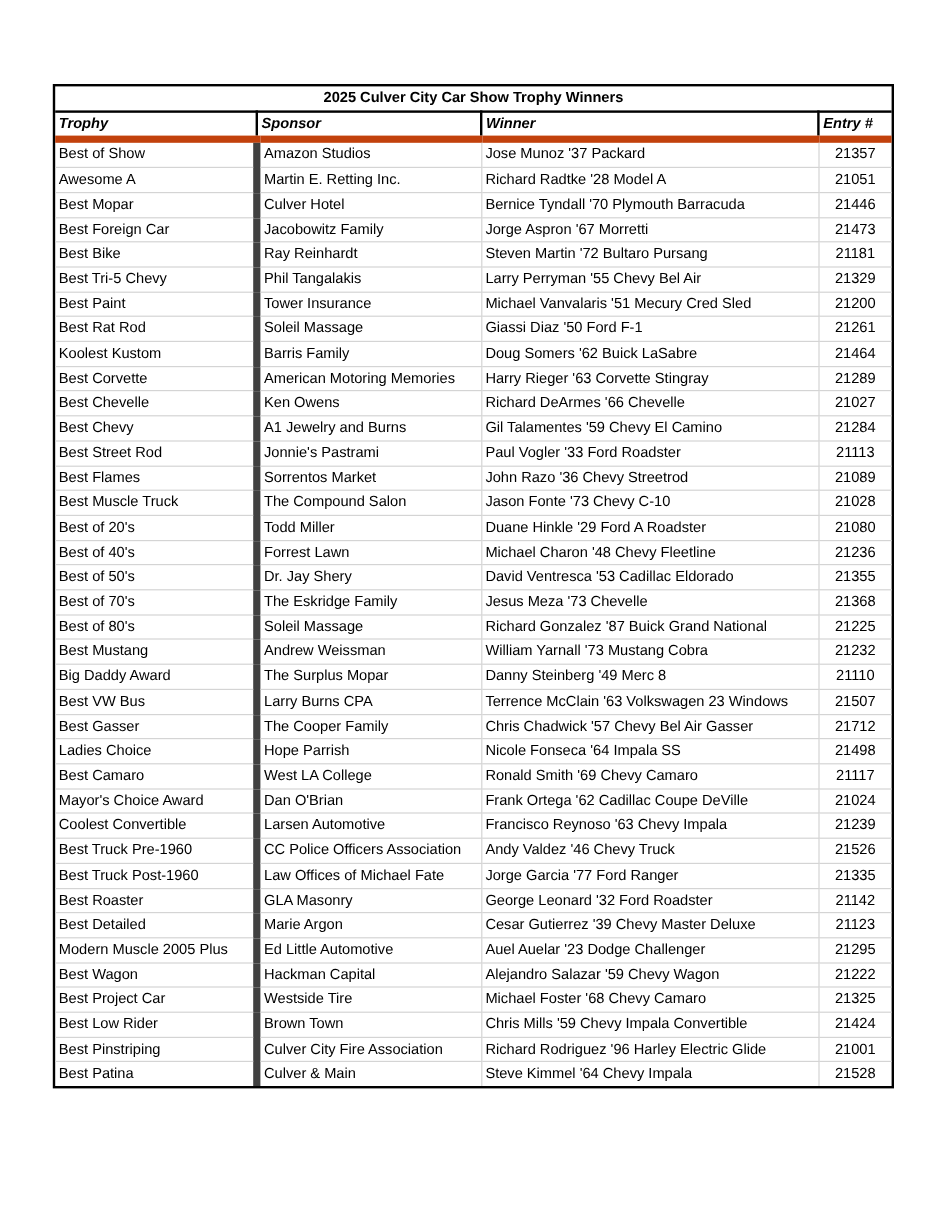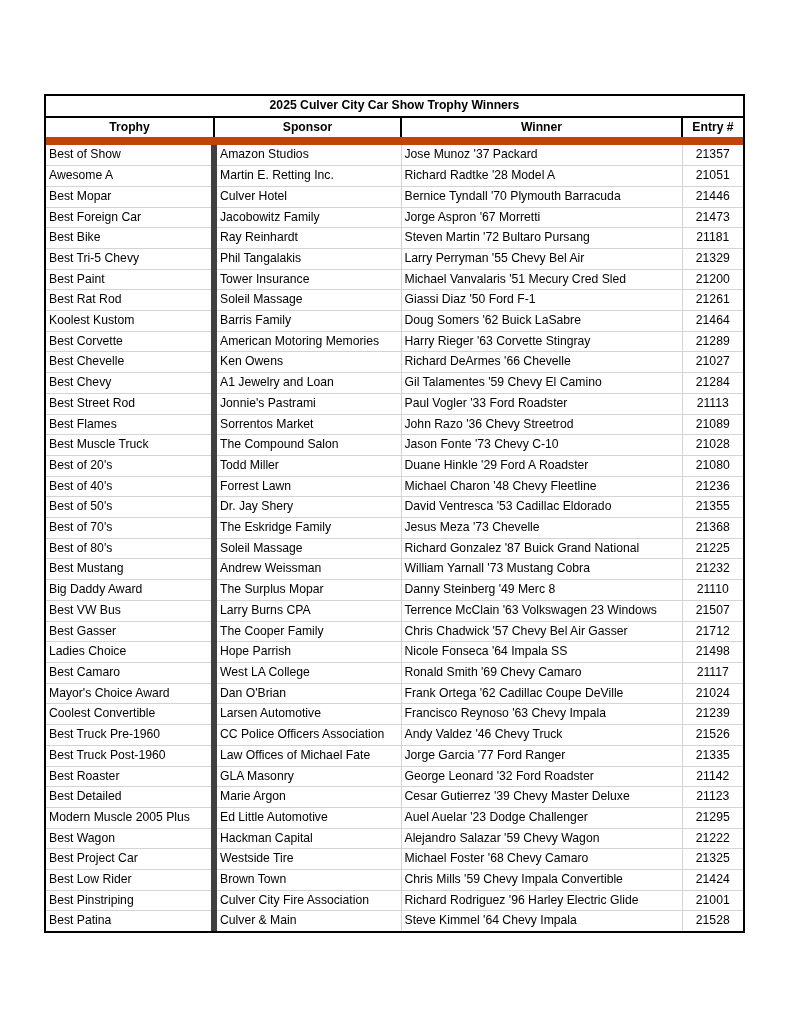--- a/index.html
+++ b/index.html
@@ -1,25 +1,25 @@
 <!DOCTYPE html>
 <html><head>
 <meta charset="utf-8">
 <style>
   html, body { margin:0; padding:0; background:#ffffff; }
   body { width:791px; height:1024px; position:relative; font-family:"Liberation Sans", sans-serif; color:#000; }
-  .sheet { position:absolute; left:44px; top:70px; width:701px; border:2px solid #000; box-sizing:border-box;margin-top:24px; }
+  .sheet { position:absolute; left:44px; top:70px; width:701px; border:2px solid #000; box-sizing:border-box; }
   table { border-collapse:collapse; width:100%; table-layout:fixed; }
   col.c1 { width:168px; }
   col.c2 { width:187px; }
   col.c3 { width:281px; }
   col.c4 { width:61px; }
   th, td { font-size:12.2px; line-height:19.7px; height:19.7px; padding:0 3px; white-space:nowrap; overflow:hidden; box-sizing:border-box; }
   .title-row th { font-weight:bold; text-align:center; border-bottom:2px solid #000; height:20px; }
-  .head-row th { font-weight:bold; text-align:center; border-bottom:8px solid #c2410c; border-right:2px solid #000; height:21px; }
+  .head-row th { font-weight:bold; text-align:left; border-bottom:6px solid #c2410c; border-right:2px solid #000; height:21px;font-style:italic; }
   .head-row th:last-child { border-right:none; }
   td { border-bottom:1px solid #d4d4d4; border-right:1px solid #d4d4d4; text-align:left; }
   td.entry { text-align:center; border-right:none; }
   td.c-trophy { border-right:6px solid #404040; }
   tr:last-child td { border-bottom:none; }
 </style>
 </head>
 <body>
 
 <div class="sheet">
@@ -103,21 +103,21 @@
           <td class="entry">21289</td>
         </tr>
         <tr>
           <td class="c-trophy">Best Chevelle</td>
           <td>Ken Owens</td>
           <td>Richard DeArmes '66 Chevelle</td>
           <td class="entry">21027</td>
         </tr>
         <tr>
           <td class="c-trophy">Best Chevy</td>
-          <td>A1 Jewelry and Loan</td>
+          <td>A1 Jewelry and Burns</td>
           <td>Gil Talamentes '59 Chevy El Camino</td>
           <td class="entry">21284</td>
         </tr>
         <tr>
           <td class="c-trophy">Best Street Rod</td>
           <td>Jonnie's Pastrami</td>
           <td>Paul Vogler '33 Ford Roadster</td>
           <td class="entry">21113</td>
         </tr>
         <tr>

